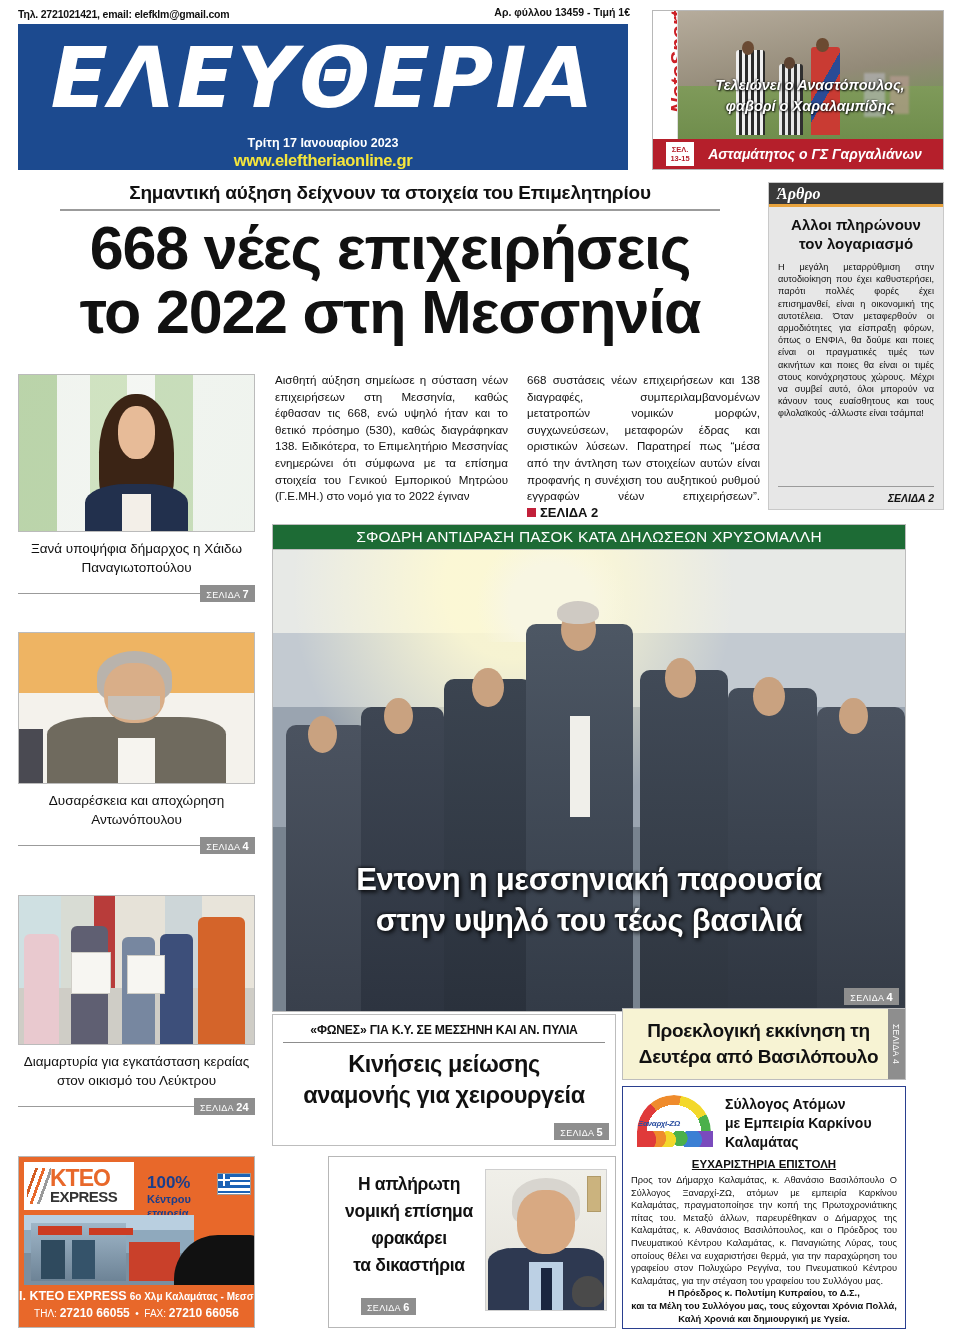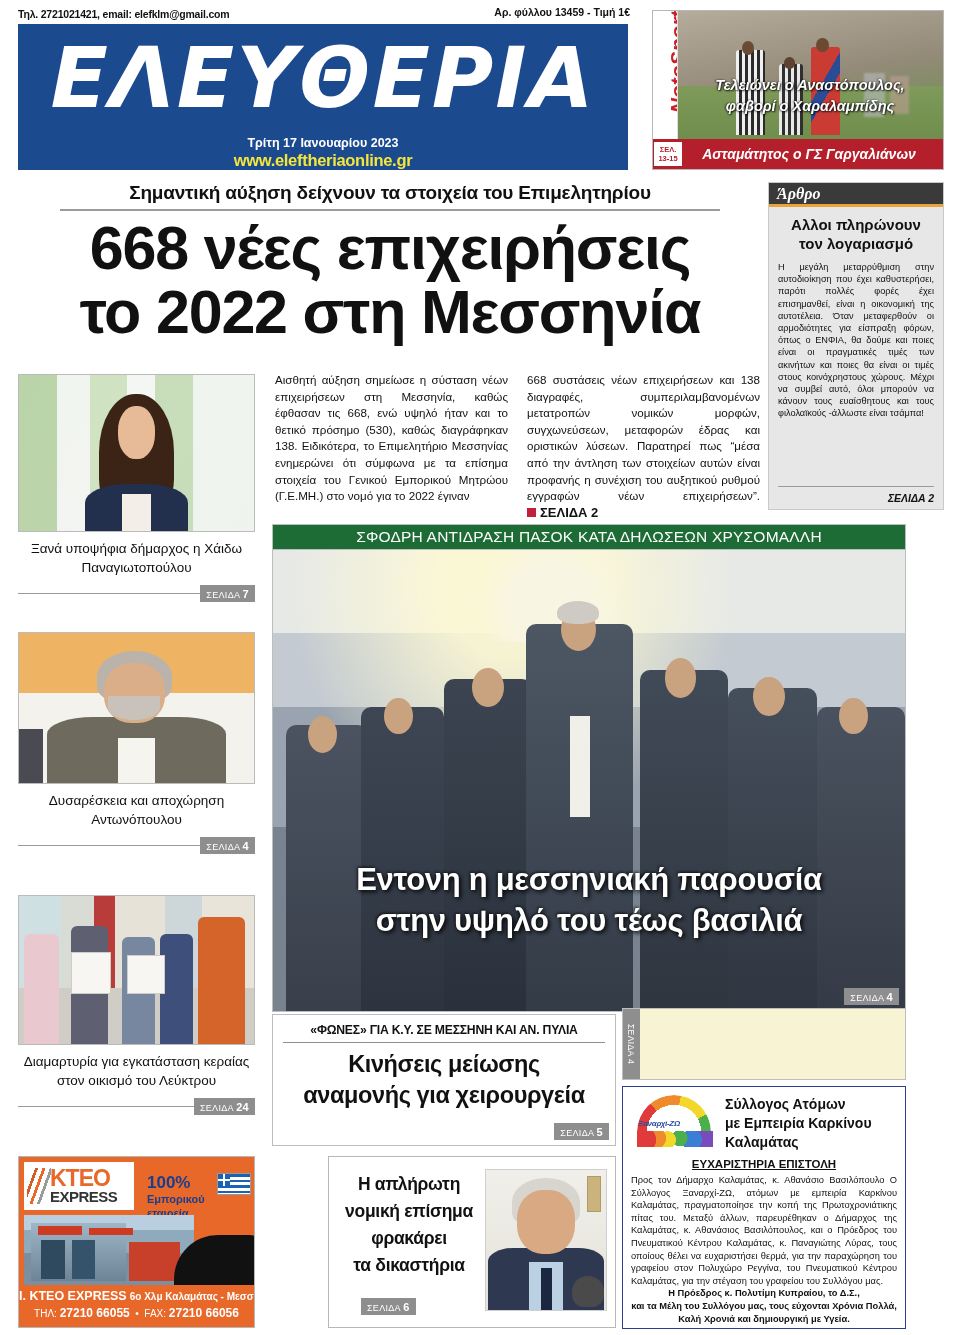--- a/index.html
+++ b/index.html
@@ -94,21 +94,21 @@
     position: absolute; left: 32px; top: 64px; width: 250px;
     text-align: center; color: #ffffff; font-weight: 700; font-style: italic;
     font-size: 14.5px; line-height: 21px;
     text-shadow: 1px 1px 2px rgba(0,0,0,.85), -1px 0 2px rgba(0,0,0,.7);
   }
   .sport-strip {
     position: absolute; left: 0; bottom: 0; width: 100%; height: 30px;
     background: #b51f2b; display: flex; align-items: center;
   }
   .sport-pagebox {
-    width: 30px; height: 26px; margin-left: 0; background: #fff; border: 1px solid #b51f2b;
+    width: 30px; height: 26px; margin-left: 12px; background: #fff; border: 1px solid #b51f2b;
     display:flex; flex-direction:column; align-items:center; justify-content:center;
     color:#b51f2b; font-size: 7.5px; font-weight: 700; line-height: 9px;
   }
   .sport-strip-text {
     flex: 1; text-align: center; color: #fff; font-weight: 700; font-style: italic;
     font-size: 14px; padding-right: 8px;
   }
 
   
   .kicker {
@@ -606,20 +606,24 @@
       <div>Κινήσεις μείωσης</div>
       <div>αναμονής για χειρουργεία</div>
     </div>
     <div class="page-tag ref">
       <span>ΣΕΛΙΔΑ</span>
       <b>5</b>
     </div>
   </div>
 
   <div class="preelect">
+    <div class="txt">
+      <div>Προεκλογική εκκίνηση τη</div>
+      <div>Δευτέρα από Βασιλόπουλο</div>
+    </div>
     <div class="side">
       <span>ΣΕΛΙΔΑ 4</span>
     </div>
   </div>
 
   <div class="assoc">
     <div class="assoc-head">
       <div class="assoc-logo">
         <div class="rainbow"></div>
         <div class="rainbow-txt">Ξαναρχί-ΖΩ</div>
@@ -641,21 +645,21 @@
   </div>
 
   <div class="kteo">
     <div class="kteo-logo">
       <div class="kteo-swoosh"></div>
       <div class="kteo-k">KTEO</div>
       <div class="kteo-e">EXPRESS</div>
     </div>
     <div class="kteo-100">
       <div class="big">100%</div>
-      <div class="sm">Εμπορικού</div>
+      <div class="sm">Κέντρου</div>
       <div class="sm">εταιρεία</div>
     </div>
     <div class="kteo-flag"></div>
     <div class="kteo-photo">
       <div class="bld"></div>
       <div class="sign1"></div>
       <div class="sign2"></div>
       <div class="door"></div>
       <div class="door2"></div>
       <div class="red"></div>

